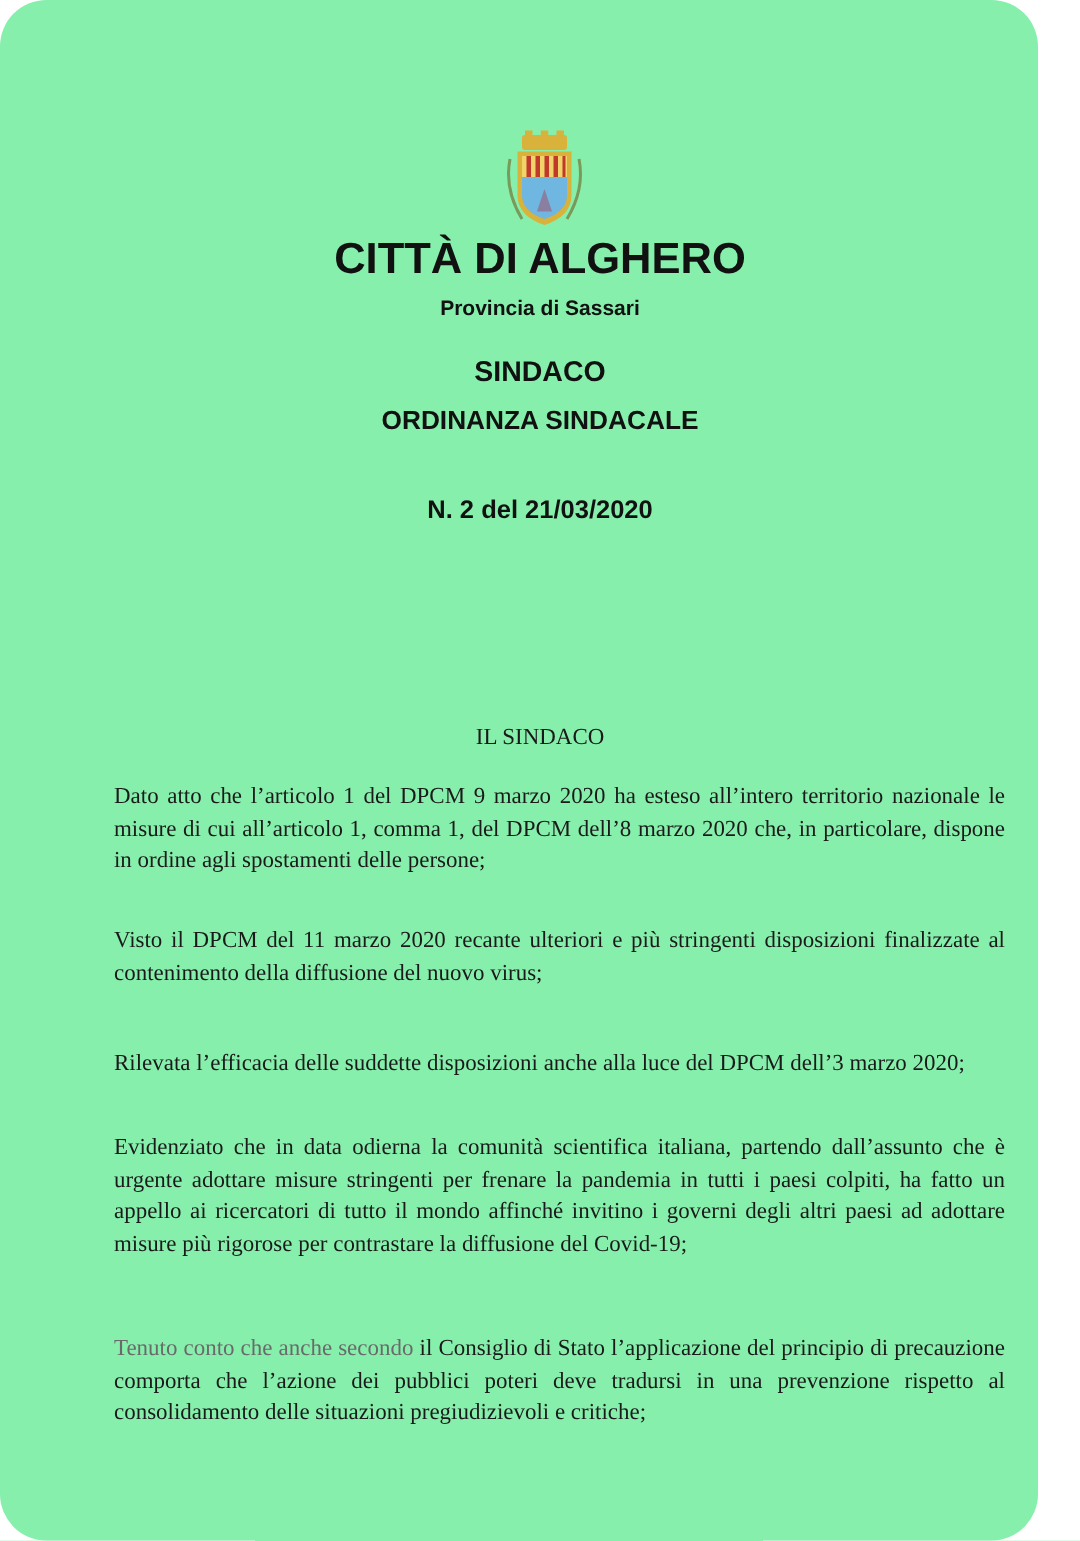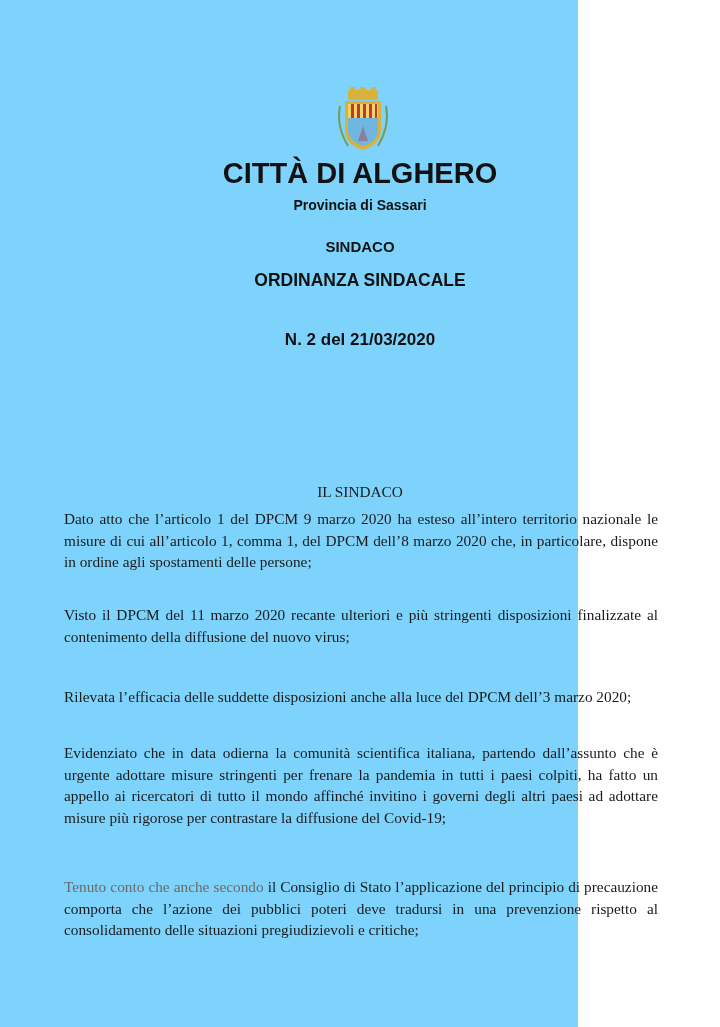--- a/index.html
+++ b/index.html
@@ -1,30 +1,30 @@
 <!DOCTYPE html>
 <html><head>
   <meta charset="utf-8">
   <style>
     html, body { margin: 0; padding: 0; background: #ffffff; }
     body { width: 720px; height: 1027px; position: relative; overflow: hidden; }
-    .page { position: absolute; left: 0; top: 0; width: 578px; height: 1027px; background: #7dd3fc; }
+    .page { position: absolute; left: 0; top: 0; width: 692px; height: 1027px; background: #86efac; border-radius: 31px; }
     .crest { position: absolute; left: 334px; top: 86px; width: 58px; height: 68px; }
     .sans { font-family: "Liberation Sans", sans-serif; font-weight: bold; color: #111; }
     .center { position: absolute; left: 0; width: 720px; text-align: center; }
     .title { top: 157px; font-size: 29px; letter-spacing: 0px; }
     .province { top: 197px; font-size: 14px; }
-    .sindaco-h { top: 238px; font-size: 15px; }
+    .sindaco-h { top: 238px; font-size: 19px; }
     .ordinanza { top: 270px; font-size: 17.5px; }
     .number { top: 330px; font-size: 17px; }
     .oggetto { position: absolute; left: 65px; width: 576px; top: 368px; font-size: 13.3px; line-height: 18px; text-align: justify; text-align-last: left; }
     .oggetto .line1 { display: block; text-align: justify; text-align-last: justify; }
     .serif { font-family: "Liberation Serif", serif; color: #1a1a1a; font-size: 15.3px; line-height: 21.5px; }
     .il-sindaco { position: absolute; left: 0; width: 720px; text-align: center; top: 481px; }
-    .para { position: absolute; left: 64px; width: 594px; text-align: justify; margin: 0; }
+    .para { position: absolute; left: 64px; width: 594px; text-align: justify; margin: 12px; }
     .p1 { top: 508px; }
     .p2 { top: 604px; }
     .p3 { top: 686px; }
     .p4 { top: 742px; }
     .p5 { top: 876px; }
     .muted { color: #6a6a6a; }
   </style>
 </head>
 <body>
 

